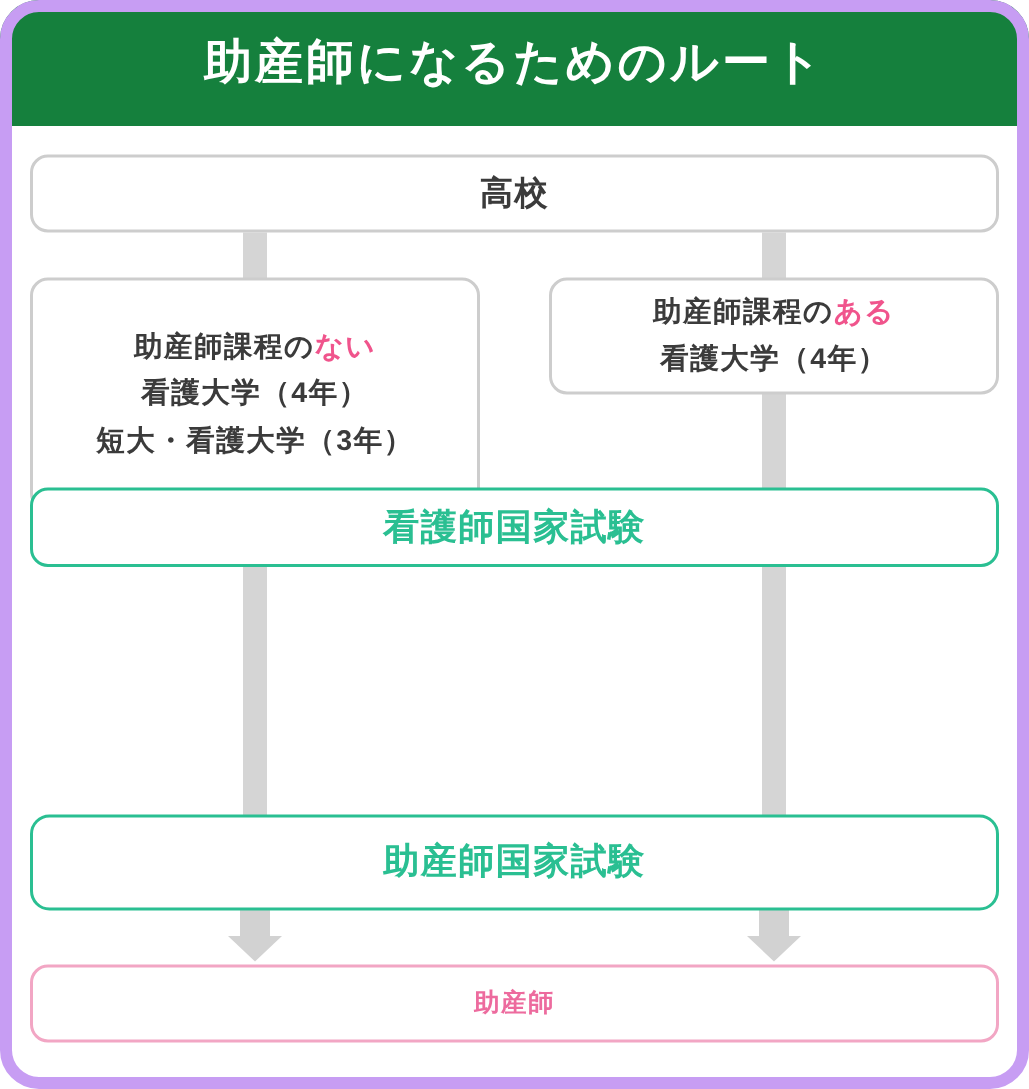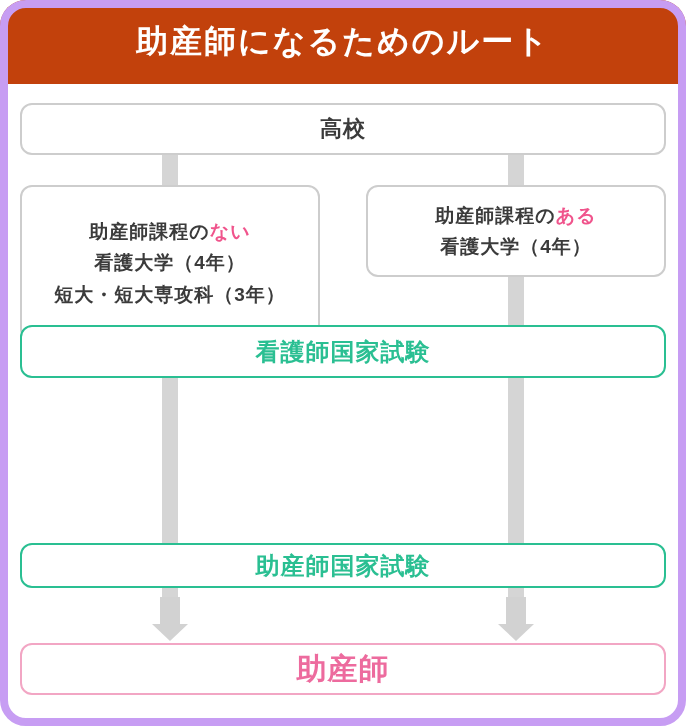--- a/index.html
+++ b/index.html
@@ -18,21 +18,21 @@
   }
   .frame-border{
     position:absolute;inset:0;
     border:8px solid #c79df3;
     border-radius:26px;
     pointer-events:none;
     z-index:10;
   }
   .titlebar{
     position:absolute;left:0;top:0;right:0;height:84px;
-    background:#c2410c;
+    background:#15803d;
     display:flex;align-items:center;justify-content:center;
     z-index:2;
   }
   .titlebar .title{
     color:#ffffff;
     font-size:32px;
     letter-spacing:2px;
   }
   
   .vbar{
@@ -62,26 +62,26 @@
     box-sizing:border-box;
     display:flex;flex-direction:column;align-items:center;justify-content:center;
     text-align:center;
     z-index:1;
     line-height:1.65;
     letter-spacing:1px;
   }
   .node.full{left:20px;width:646px;}
   .box-highschool{top:103px;height:52px;font-size:22px;}
   .box-left1{left:20px;top:185px;width:300px;height:156px;font-size:19px;}
-  .box-right1{left:366px;top:185px;width:300px;height:92px;font-size:19px;}
+  .box-right1{left:366px;top:185px;width:300px;height:78px;font-size:19px;}
   .box-exam{border-color:#2abf92;color:#2abf92;font-size:24px;}
   .box-exam1{top:325px;height:53px;}
   .box-left2{left:20px;top:410px;width:300px;height:98px;font-size:19px;}
-  .box-exam2{top:543px;height:45px;}
-  .box-result{top:643px;height:52px;border-color:#f2a6c4;color:#ed6b9e;font-size:30px;}
+  .box-exam2{top:543px;height:64px;border-radius:13px;}
+  .box-result{top:643px;height:52px;border-color:#f2a6c4;color:#ed6b9e;font-size:17px;}
   .accent{color:#f0548c;}
   .nline{display:block;}
 </style>
 </head>
 <body>
 
 <div class="canvas">
   <div class="frame">
 
     <div class="titlebar">
@@ -95,21 +95,21 @@
     <div class="arrow-shaft right"></div>
     <div class="arrow-head right"></div>
 
     <div class="node full box-highschool">
       <span class="nline">高校</span>
     </div>
 
     <div class="node box-left1">
       <span class="nline"><span>助産師課程の</span><span class="accent">ない</span></span>
       <span class="nline">看護大学（4年）</span>
-      <span class="nline">短大・短大専攻科（3年）</span>
+      <span class="nline">短大・看護大学（3年）</span>
     </div>
 
     <div class="node box-right1">
       <span class="nline"><span>助産師課程の</span><span class="accent">ある</span></span>
       <span class="nline">看護大学（4年）</span>
     </div>
 
     <div class="node full box-exam box-exam1">
       <span class="nline">看護師国家試験</span>
     </div>

